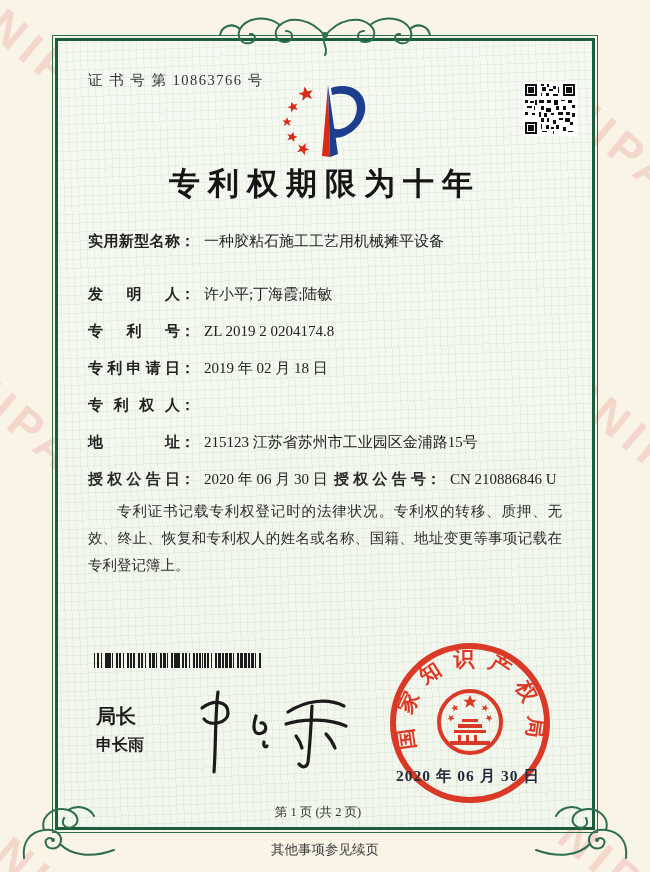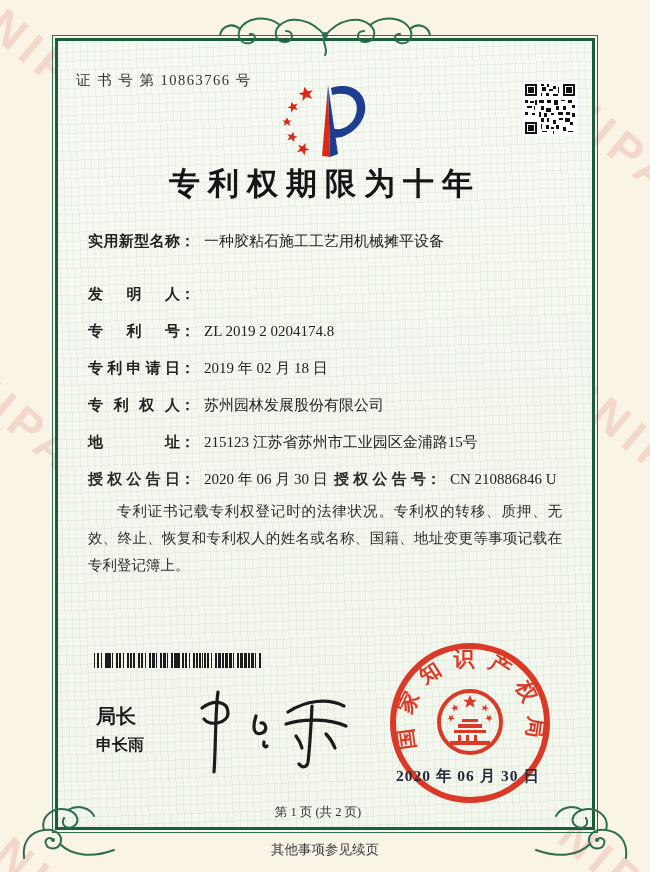--- a/index.html
+++ b/index.html
@@ -27,21 +27,21 @@
   .orn{color:#2c6e4e;}
   
   .wm{
     font-family:"Liberation Sans","DejaVu Sans",sans-serif;
     font-weight:bold;font-size:46px;letter-spacing:7px;
     color:rgba(224,130,118,0.26);
     transform:rotate(40deg);transform-origin:left top;
     white-space:nowrap;pointer-events:none;
   }
   
-  .cert-number{left:76px;top:71px;font-size:14.5px;letter-spacing:1.5px;color:#333;}
+  .cert-number{left:88px;top:71px;font-size:14.5px;letter-spacing:1.5px;color:#333;}
   .logo{left:276px;top:82px;}
   .qr{left:523px;top:82px;background:#fff;padding:2px;}
   .title{
     left:0;top:163px;width:650px;text-align:center;
     font-size:31px;font-weight:bold;letter-spacing:8px;color:#151515;
   }
   
   .rows{left:88px;top:231px;width:490px;}
   .row{display:flex;align-items:baseline;font-size:15px;line-height:21px;margin-bottom:16px;}
   .row.first{margin-bottom:32px;}
@@ -215,35 +215,35 @@
 
 <div class="abs rows">
   <div class="row first">
     <span class="lbl">实用新型名称</span>
       <span class="colon">：</span>
     <span class="val">一种胶粘石施工工艺用机械摊平设备</span>
   </div>
   <div class="row">
     <span class="lbl">发明人</span>
       <span class="colon">：</span>
+    <span class="val">许小平;丁海霞;陆敏</span>
   </div>
   <div class="row">
     <span class="lbl">专利号</span>
       <span class="colon">：</span>
     <span class="val">ZL 2019 2 0204174.8</span>
   </div>
   <div class="row">
     <span class="lbl">专利申请日</span>
       <span class="colon">：</span>
     <span class="val">2019 年 02 月 18 日</span>
   </div>
   <div class="row">
     <span class="lbl">专利权人</span>
       <span class="colon">：</span>
-    <span class="val">苏州园林发展股份有限公司</span>
   </div>
   <div class="row">
     <span class="lbl">地址</span>
       <span class="colon">：</span>
     <span class="val">215123 江苏省苏州市工业园区金浦路15号</span>
   </div>
   <div class="row">
     <span class="grant-group1">
       <span class="lbl5">授权公告日</span>
         <span class="colon">：</span>

